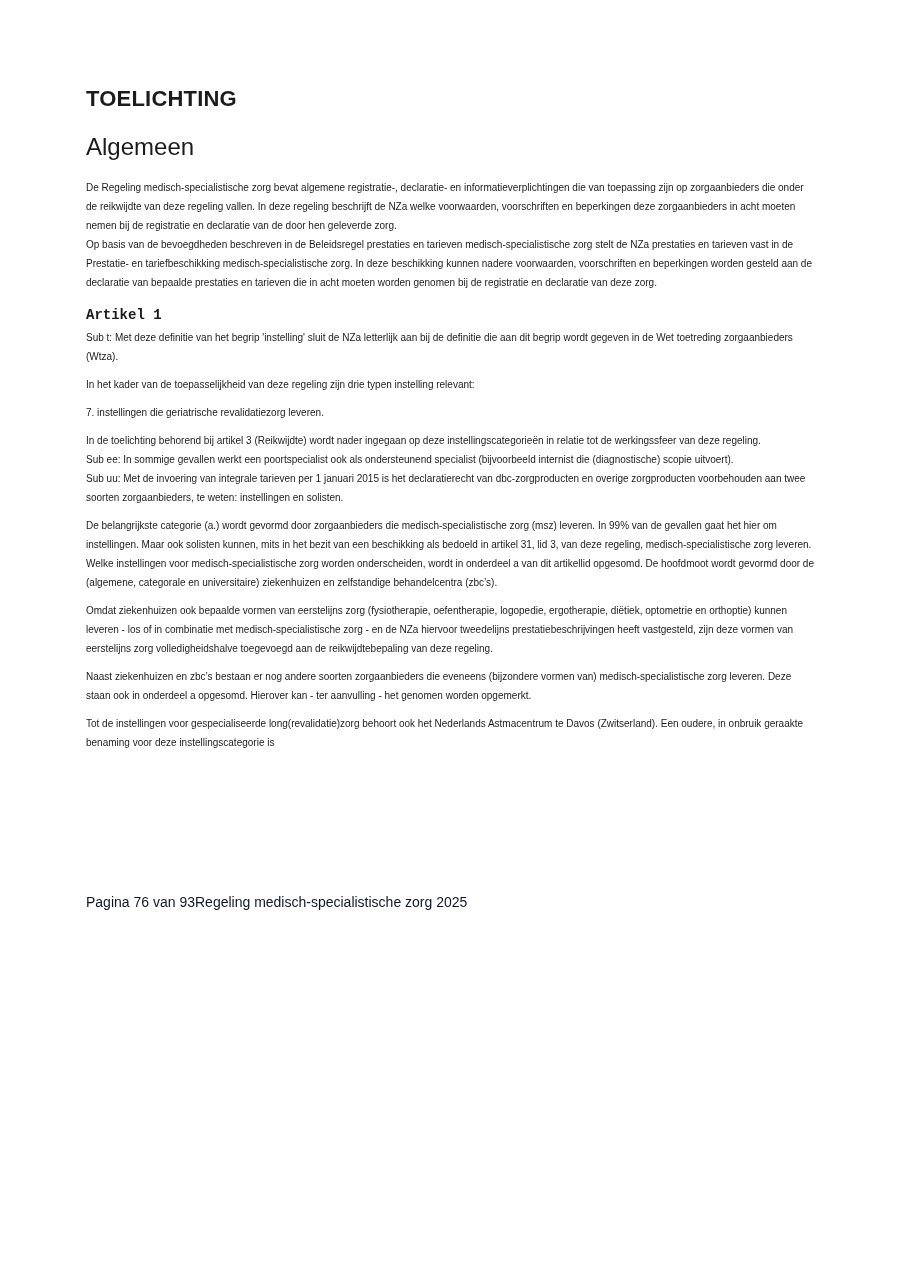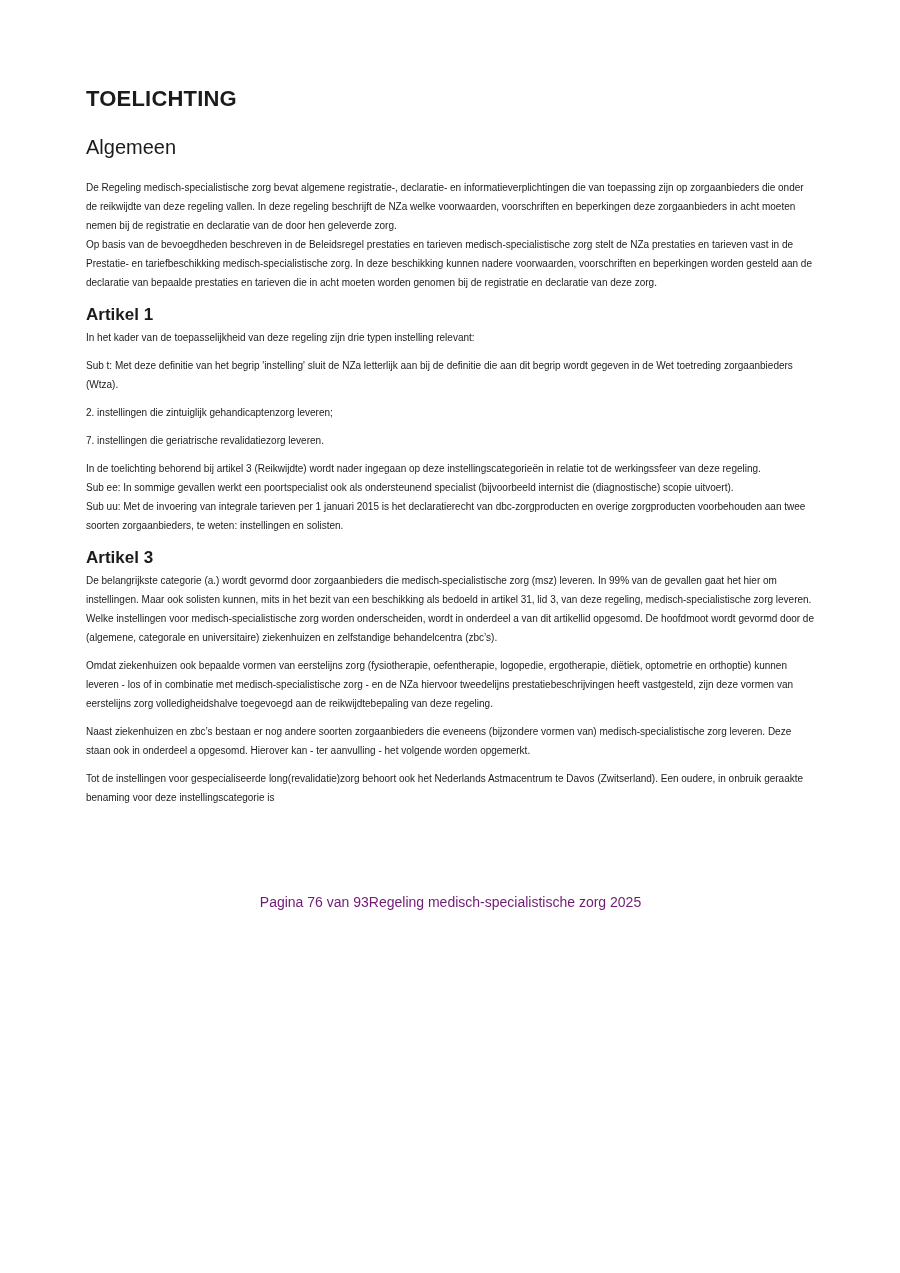--- a/index.html
+++ b/index.html
@@ -19,85 +19,84 @@
     overflow: hidden;
   }
   .doc-title {
     font-size: 22px;
     font-weight: 700;
     letter-spacing: 0.2px;
     margin: 0 0 20px 0;
     line-height: 26px;
   }
   .section-heading {
-    font-size: 20px;
+    font-size: 24px;
     font-weight: 400;
     margin: 12px 0 16px 0;
     line-height: 30px;
   }
   .article-heading {
-    font-size: 17px;
+    font-size: 14px;
     font-weight: 700;
     margin: 12px 0 2px 0;
     line-height: 22px;
+    font-family: Liberation Mono, monospace;
   }
   p.body {
     font-size: 10px;
     line-height: 19px;
     margin: 0 0 9px 0;
     white-space: pre-line;
     max-width: 730px;
   }
   p.list-item {
     margin: 0 0 9px 0;
   }
   .footer {
     position: absolute;
     left: 86px;
     right: 85px;
     bottom: 42px;
     display: flex;
-    justify-content: center;
+    justify-content: flex-start;
     font-size: 14px;
     line-height: 16px;
-    color: #701a75;
+    color: #0f172a;
   }
 </style>
 </head>
 <body>
 
 <div class="page">
 
   <h1 class="doc-title">TOELICHTING</h1>
 
   <h2 class="section-heading">Algemeen</h2>
 
   <p class="body">De Regeling medisch-specialistische zorg bevat algemene registratie-, declaratie- en informatieverplichtingen die van toepassing zijn op zorgaanbieders die onder de reikwijdte van deze regeling vallen. In deze regeling beschrijft de NZa welke voorwaarden, voorschriften en beperkingen deze zorgaanbieders in acht moeten nemen bij de registratie en declaratie van de door hen geleverde zorg.
 Op basis van de bevoegdheden beschreven in de Beleidsregel prestaties en tarieven medisch-specialistische zorg stelt de NZa prestaties en tarieven vast in de Prestatie- en tariefbeschikking medisch-specialistische zorg. In deze beschikking kunnen nadere voorwaarden, voorschriften en beperkingen worden gesteld aan de declaratie van bepaalde prestaties en tarieven die in acht moeten worden genomen bij de registratie en declaratie van deze zorg.</p>
 
 
   <h3 class="article-heading">Artikel 1</h3>
+  <p class="body">Sub t: Met deze definitie van het begrip 'instelling' sluit de NZa letterlijk aan bij de definitie die aan dit begrip wordt gegeven in de Wet toetreding zorgaanbieders (Wtza).</p>
+
   <p class="body">In het kader van de toepasselijkheid van deze regeling zijn drie typen instelling relevant:</p>
 
-  <p class="body">Sub t: Met deze definitie van het begrip 'instelling' sluit de NZa letterlijk aan bij de definitie die aan dit begrip wordt gegeven in de Wet toetreding zorgaanbieders (Wtza).</p>
-
-  <p class="body list-item">2. instellingen die zintuiglijk gehandicaptenzorg leveren;</p>
   <p class="body list-item">7. instellingen die geriatrische revalidatiezorg leveren.</p>
 
   <p class="body">In de toelichting behorend bij artikel 3 (Reikwijdte) wordt nader ingegaan op deze instellingscategorieën in relatie tot de werkingssfeer van deze regeling.
 Sub ee: In sommige gevallen werkt een poortspecialist ook als ondersteunend specialist (bijvoorbeeld internist die (diagnostische) scopie uitvoert).
 Sub uu: Met de invoering van integrale tarieven per 1 januari 2015 is het declaratierecht van dbc-zorgproducten en overige zorgproducten voorbehouden aan twee soorten zorgaanbieders, te weten: instellingen en solisten.</p>
 
-  <h3 class="article-heading">Artikel 3</h3>
 
   <p class="body">De belangrijkste categorie (a.) wordt gevormd door zorgaanbieders die medisch-specialistische zorg (msz) leveren. In 99% van de gevallen gaat het hier om instellingen. Maar ook solisten kunnen, mits in het bezit van een beschikking als bedoeld in artikel 31, lid 3, van deze regeling, medisch-specialistische zorg leveren. Welke instellingen voor medisch-specialistische zorg worden onderscheiden, wordt in onderdeel a van dit artikellid opgesomd. De hoofdmoot wordt gevormd door de (algemene, categorale en universitaire) ziekenhuizen en zelfstandige behandelcentra (zbc’s).</p>
 
   <p class="body">Omdat ziekenhuizen ook bepaalde vormen van eerstelijns zorg (fysiotherapie, oefentherapie, logopedie, ergotherapie, diëtiek, optometrie en orthoptie) kunnen leveren - los of in combinatie met medisch-specialistische zorg - en de NZa hiervoor tweedelijns prestatiebeschrijvingen heeft vastgesteld, zijn deze vormen van eerstelijns zorg volledigheidshalve toegevoegd aan de reikwijdtebepaling van deze regeling.</p>
 
-  <p class="body">Naast ziekenhuizen en zbc’s bestaan er nog andere soorten zorgaanbieders die eveneens (bijzondere vormen van) medisch-specialistische zorg leveren. Deze staan ook in onderdeel a opgesomd. Hierover kan - ter aanvulling - het volgende worden opgemerkt.</p>
+  <p class="body">Naast ziekenhuizen en zbc’s bestaan er nog andere soorten zorgaanbieders die eveneens (bijzondere vormen van) medisch-specialistische zorg leveren. Deze staan ook in onderdeel a opgesomd. Hierover kan - ter aanvulling - het genomen worden opgemerkt.</p>
 
   <p class="body">Tot de instellingen voor gespecialiseerde long(revalidatie)zorg behoort ook het Nederlands Astmacentrum te Davos (Zwitserland). Een oudere, in onbruik geraakte benaming voor deze instellingscategorie is</p>
 
   <div class="footer">
     <span>Pagina 76 van 93</span>
     <span>Regeling medisch-specialistische zorg 2025</span>
   </div>
 
 </div>
 

